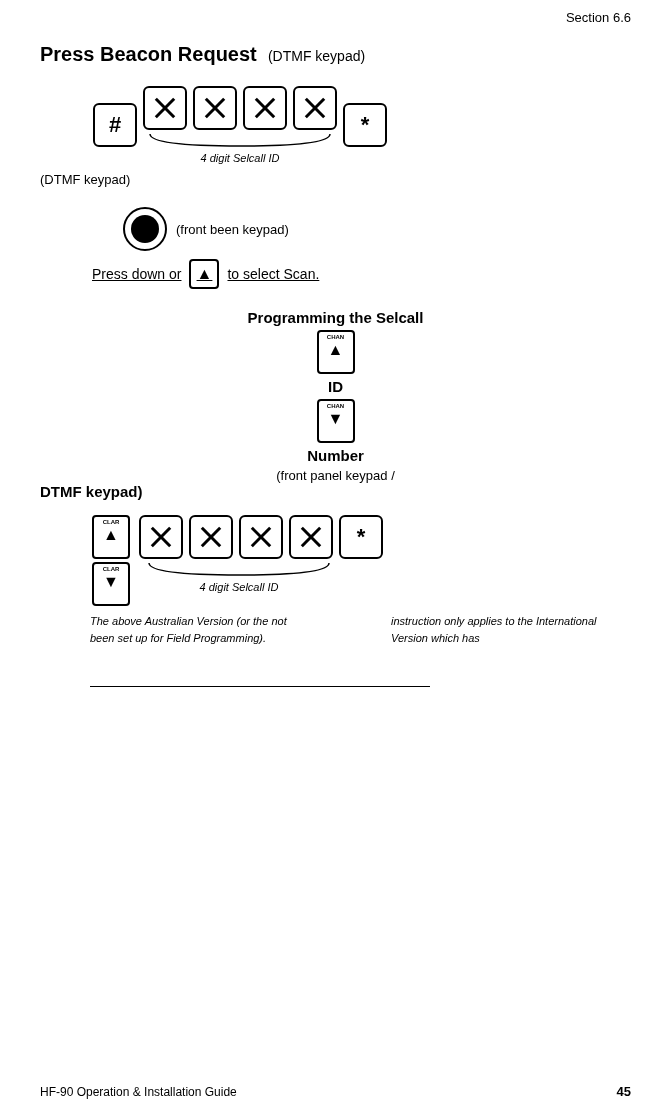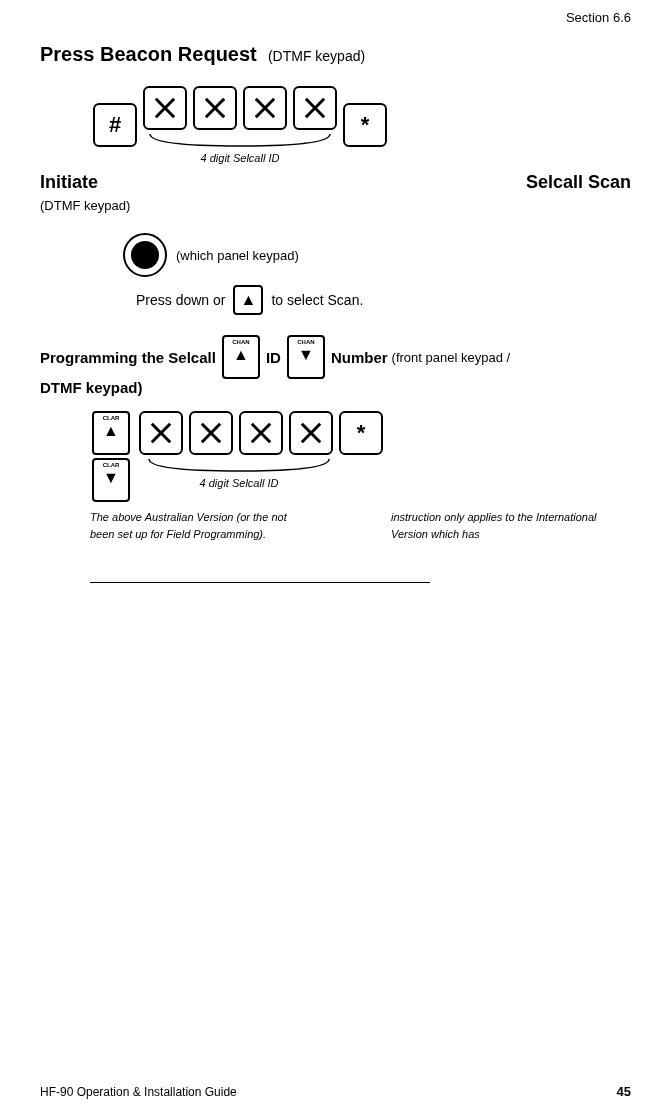--- a/index.html
+++ b/index.html
@@ -235,49 +235,45 @@
             <path d="M 5,2 Q 5,14 95,14 Q 185,14 185,2" stroke="#000" stroke-width="1.5" fill="none"></path>
           </svg>
           <span class="underbrace-label">4 digit Selcall ID</span>
         </div>
       </div>
 
       <div class="key key-star">*</div>
     </div>
   </div>
 
-  <div class="section-row" style="margin-bottom:5px;">
-    <span class="initiate-label">Initiate</span>
-    <span class="selcall-scan-label">Selcall Scan</span>
-  </div>
 
   <div class="dtmf-note">
     <span>(DTMF keypad)</span>
   </div>
 
   <div style="margin-left:80px; margin-bottom:8px; margin-top:20px;">
     <div style="display:flex; align-items:center; margin-bottom:4px;">
       <div class="key-oval">
         <div class="key-oval-inner"></div>
       </div>
-      <span style="font-size:13px; margin-left:6px;">(which panel keypad)</span>
-    </div>
-  </div>
-
-  <div class="press-down-text" style="margin-left:96px; display:flex; align-items:center; gap:6px;">
+      <span style="font-size:13px; margin-left:6px;">(front been keypad)</span>
+    </div>
+  </div>
+
+  <div class="press-down-text" style="margin-left:52px; display:flex; align-items:center; gap:6px;text-decoration:underline;">
     <span>Press down or</span>
 
     <div class="inline-key" style="width:30px;height:30px;">
       <span style="font-size:16px;">▲</span>
     </div>
     <span>to select Scan.</span>
   </div>
 
   <div style="margin-top:20px; margin-bottom:15px;">
-    <div style="display:flex; align-items:center; flex-wrap:wrap; font-weight:bold; font-size:15px; gap:4px;">
+    <div style="display:flex; align-items:center; flex-wrap:wrap; font-weight:bold; font-size:15px; gap:4px;flex-direction:column;">
       <span>Programming the Selcall</span>
 
       <div class="chan-key-inline">
         <span style="font-size:6px;font-weight:bold;line-height:1;">CHAN</span>
         <span style="font-size:16px;margin-top:1px;">▲</span>
       </div>
       <span>ID</span>
 
       <div class="chan-key-inline">
         <span style="font-size:6px;font-weight:bold;line-height:1;">CHAN</span>

